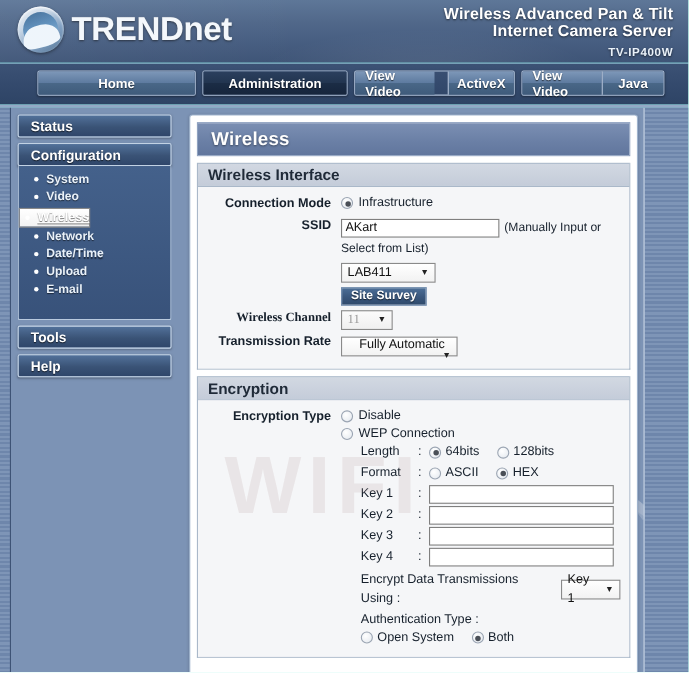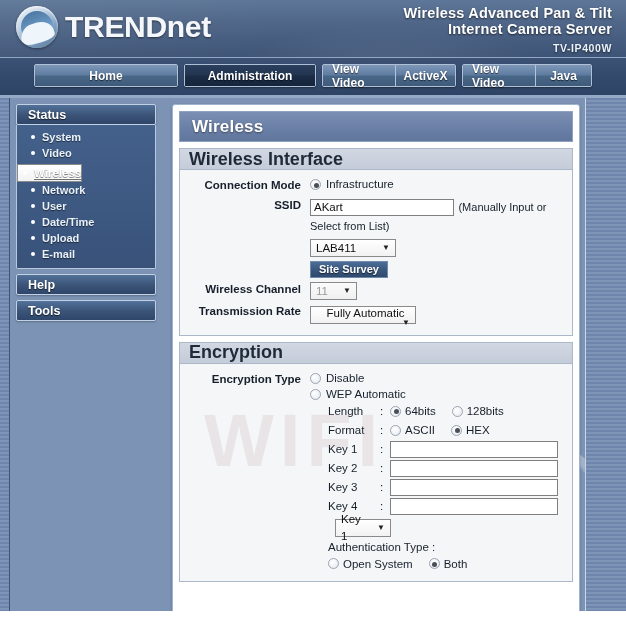--- a/index.html
+++ b/index.html
@@ -112,21 +112,21 @@
     background: linear-gradient(180deg, #7d97b8 0%, #5e7ba0 48%, #4a6party 48%, #496787 100%);
     background: linear-gradient(180deg, #7d97b8 0%, #5e7ba0 48%, #496787 52%, #3f5b7b 100%);
   }
   .navtab .seg + .seg { border-left: 1px solid #b3c4da; }
   .navtab.active .seg {
     background: linear-gradient(180deg, #2b3f5e 0%, #223550 48%, #1b2c45 52%, #16253c 100%);
   }
   .tab-home   { width: 142px; }
   .tab-admin  { width: 130px; }
   .tab-ax-1   { width: 72px; }
-  .tab-ax-2   { width: 60px; }
+  .tab-ax-2   { width: 60px; margin-left: 12px; }
   .tab-jv-1   { width: 72px; }
   .tab-jv-2   { width: 56px; }
 
   
   .page {
     position: relative;
     height: 519px;
     background: #7c93b5;
     display: flex;
   }
@@ -190,21 +190,21 @@
     box-shadow: 0 1px 2px rgba(0,0,0,0.25);
   }
   .side-sub {
     background: linear-gradient(180deg, #43608a 0%, #3b5madness 100%);
     background: linear-gradient(180deg, #44618b 0%, #38527a 100%);
     border: 1px solid #b9cade;
     border-top: none;
     border-radius: 0 0 2px 2px;
     margin-top: -5px;
     margin-bottom: 5px;
-    padding: 4px 0 6px 0;
+    padding: 4px 0 19px 0;
   }
   .side-sub-item {
     display: flex; align-items: center;
     padding: 0 0 0 14px;
     height: 16px;
     color: #e9f1f9;
     font-size: 11px; font-weight: bold;
     text-shadow: 0 1px 1px rgba(0,0,0,0.55);
     cursor: pointer;
   }
@@ -250,21 +250,21 @@
     background: #f7f8fa;
   }
   .section-head {
     height: 22px;
     background: linear-gradient(180deg, #d2d8e2 0%, #c4ccd9 100%);
     border-bottom: 1px solid #aab8c9;
     border-top: 1px solid #aab8c9;
     display: flex; align-items: center;
     padding-left: 9px;
     color: #1f2a38;
-    font-size: 18px; font-weight: bold;
+    font-size: 14px; font-weight: bold;
   }
   .section-body {
     background: #f5f6f8;
     padding: 7px 8px 8px 8px;
   }
 
   
   .frow { display: flex; align-items: flex-start; margin-bottom: 3px; }
   .flabel {
     width: 122px;
@@ -366,21 +366,21 @@
     margin-bottom: 2px;
   }
   .kv-label { width: 52px; flex: none; }
   .colon { width: 10px; flex: none; }
 
   .opt-inline { display: flex; align-items: center; margin-right: 16px; }
   .opt-inline .radio { margin-right: 4px; }
   .row-inline { display: flex; align-items: center; font-size: 11.5px; color: #16202c; }
 
   .mt4 { margin-top: 4px; }
-  .mt6 { margin-top: 2px; }
+  .mt6 { margin-top: 2px; font-family: Liberation Serif, serif; }
   .mb2 { margin-bottom: 2px; }
 </style>
 </head>
 <body>
 
 <div id="app">
 
   <div class="banner">
     <div class="logo-wrap">
       <div class="logo-mark"></div>
@@ -417,56 +417,53 @@
         <path d="M 300 330 a 70 70 0 0 1 120 0"></path>
         <path d="M 272 352 a 110 110 0 0 1 176 0"></path>
         <path d="M 244 374 a 150 150 0 0 1 232 0"></path>
       </g>
       <circle cx="360" cy="344" r="11" fill="#ffffff" fill-opacity="0.32"></circle>
     </svg>
     <div class="wm-text">WIFI</div>
 
     <div class="sidebar">
       <div class="side-btn">Status</div>
+      <div class="side-btn">Configuration</div>
       <div class="side-sub">
         <div class="side-sub-item">
           <span class="bullet"></span>
           <span class="lbl">System</span>
         </div>
         <div class="side-sub-item">
           <span class="bullet"></span>
           <span class="lbl">Video</span>
         </div>
         <div class="side-sub-item sel">
           <span class="bullet"></span>
           <span class="lbl">Wireless</span>
         </div>
         <div class="side-sub-item">
           <span class="bullet"></span>
           <span class="lbl">Network</span>
         </div>
         <div class="side-sub-item">
           <span class="bullet"></span>
-          <span class="lbl">User</span>
-        </div>
-        <div class="side-sub-item">
-          <span class="bullet"></span>
           <span class="lbl">Date/Time</span>
         </div>
         <div class="side-sub-item">
           <span class="bullet"></span>
           <span class="lbl">Upload</span>
         </div>
         <div class="side-sub-item">
           <span class="bullet"></span>
           <span class="lbl">E-mail</span>
         </div>
       </div>
+      <div class="side-btn">Tools</div>
       <div class="side-btn">Help</div>
-      <div class="side-btn">Tools</div>
     </div>
 
     <div class="content">
 
       <div class="panel-title">Wireless</div>
 
       <div class="section-card">
         <div class="section-head">Wireless Interface</div>
         <div class="section-body">
 
@@ -526,21 +523,21 @@
             <div class="flabel">Encryption Type</div>
             <div class="fctl">
 
               <label class="radio-line">
                 <span class="radio"></span>
                 <span>Disable</span>
               </label>
 
               <label class="radio-line">
                 <span class="radio"></span>
-                <span>WEP Automatic</span>
+                <span>WEP Connection</span>
               </label>
 
               <div class="indent1">
 
                 <div class="kv-line">
                   <span class="kv-label">Length</span>
                   <span class="colon">:</span>
                   <label class="opt-inline">
                     <span class="radio on"></span>
                     <span>64bits</span>
@@ -579,20 +576,21 @@
                   <span class="colon">:</span>
                   <input class="txt txt-key" type="text" value="" style="">
                 </div>
                 <div class="kv-line">
                   <span class="kv-label">Key 4</span>
                   <span class="colon">:</span>
                   <input class="txt txt-key" type="text" value="" style="">
                 </div>
 
                 <div class="kv-line mt4">
+                  <span>Encrypt Data Transmissions Using :</span>
                   <div class="sel sel-key" style="margin-left:7px;">
                     <span>Key 1</span>
                     <span class="arw">▼</span>
                   </div>
                 </div>
 
                 <div class="kv-line mb2">
                   <span>Authentication Type  :</span>
                 </div>
                 <div class="row-inline">

